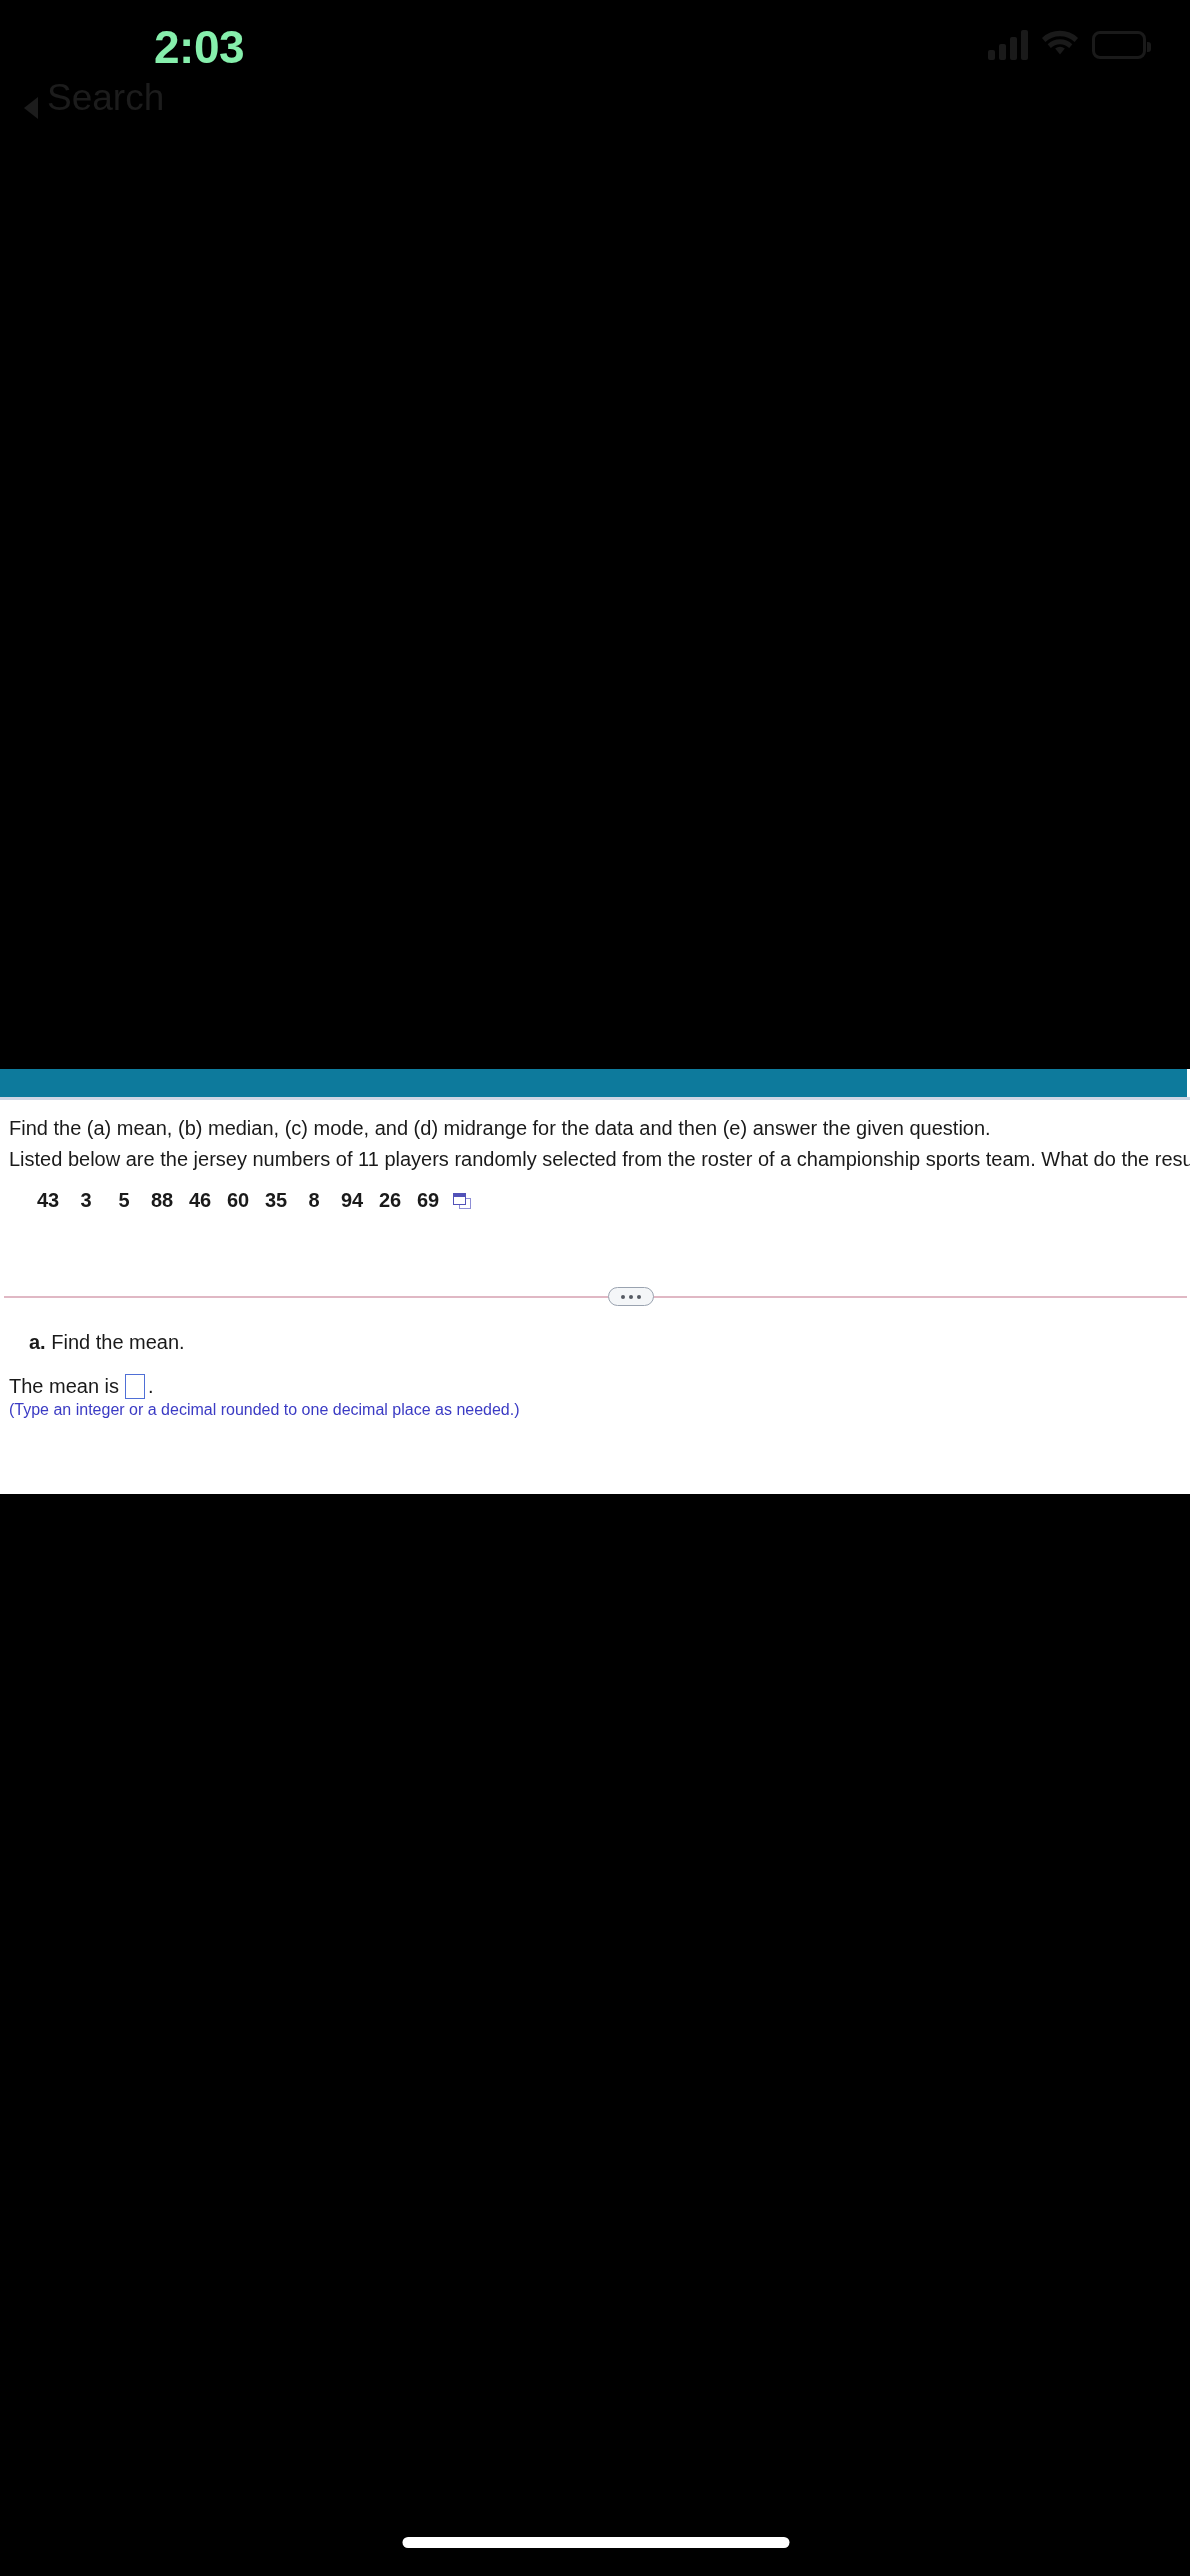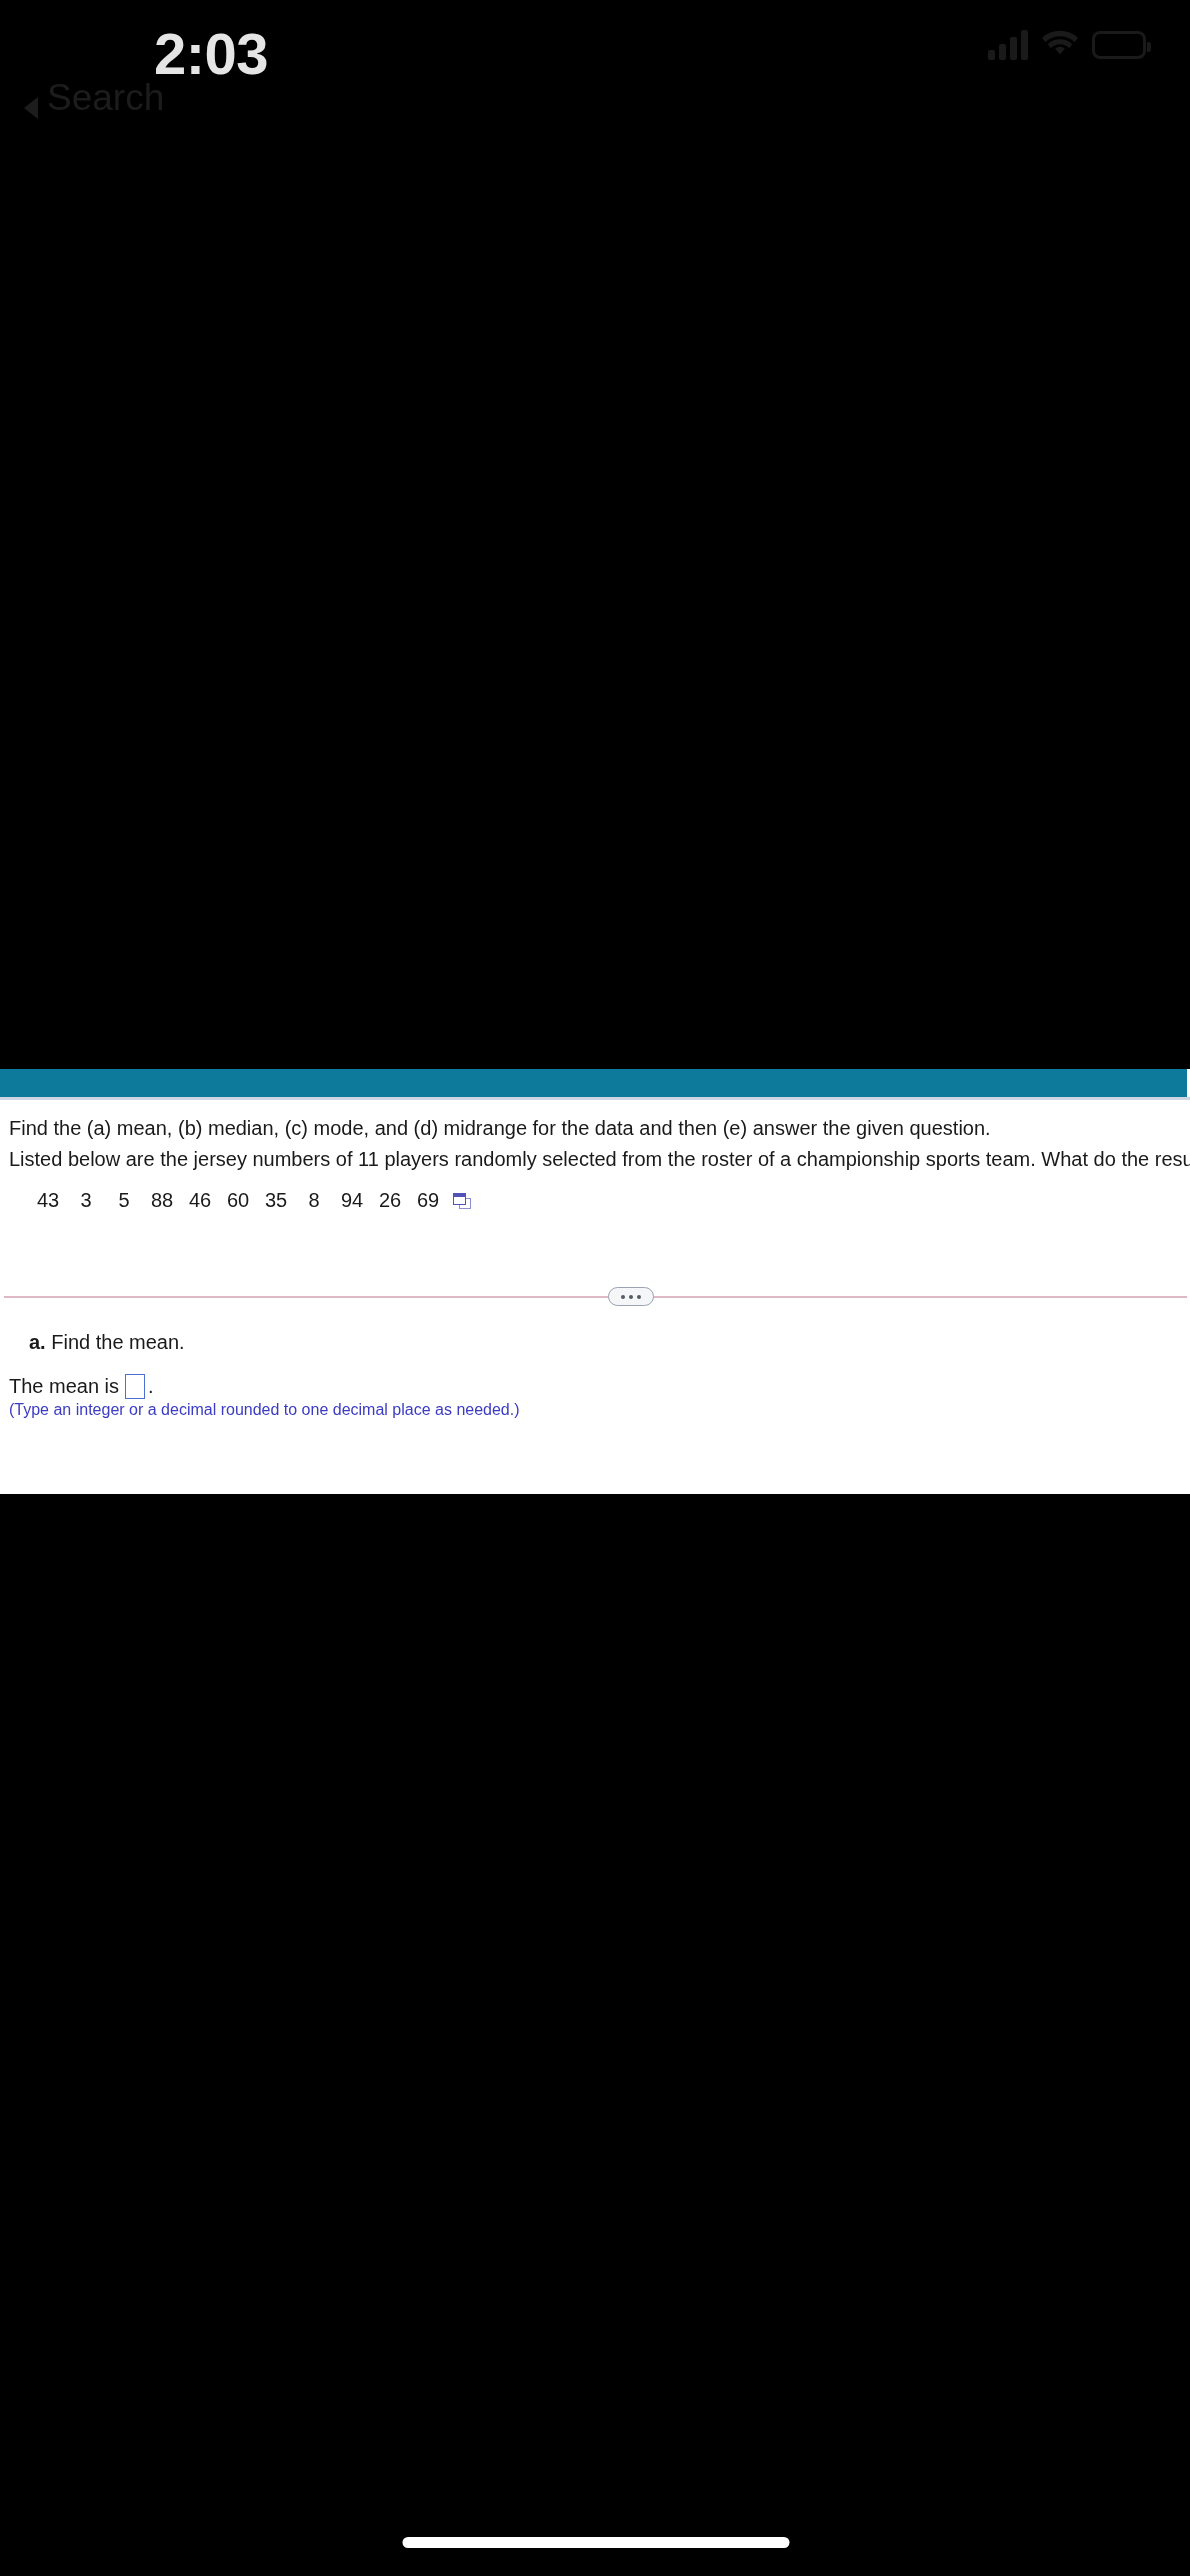--- a/index.html
+++ b/index.html
@@ -23,23 +23,23 @@
   #status-bar {
     position: absolute;
     top: 0; left: 0;
     width: 1191px;
     height: 95px;
   }
   #status-time {
     position: absolute;
     left: 154px;
     top: 20px;
-    font-size: 58px;
+    font-size: 46px;
     font-weight: 600;
-    color: #e5e5e5;
+    color: #86efac;
     letter-spacing: -0.5px;
     font-family: "Liberation Sans", sans-serif;
   }
   #status-right {
     position: absolute;
     right: 45px;
     top: 30px;
     display: flex;
     align-items: center;
     gap: 14px;
@@ -136,20 +136,21 @@
     display: flex;
     align-items: center;
     gap: 0;
     font-size: 20px;
     color: #1a1a1a;
   }
   #data-row .dv {
     display: inline-block;
     min-width: 38px;
     text-align: center;
+    font-weight: bold;
   }
   #popup-icon {
     margin-left: 6px;
     width: 18px; height: 16px;
     position: relative;
     display: inline-block;
   }
   #popup-icon .bk {
     position: absolute;
     right: 0; bottom: 0;

